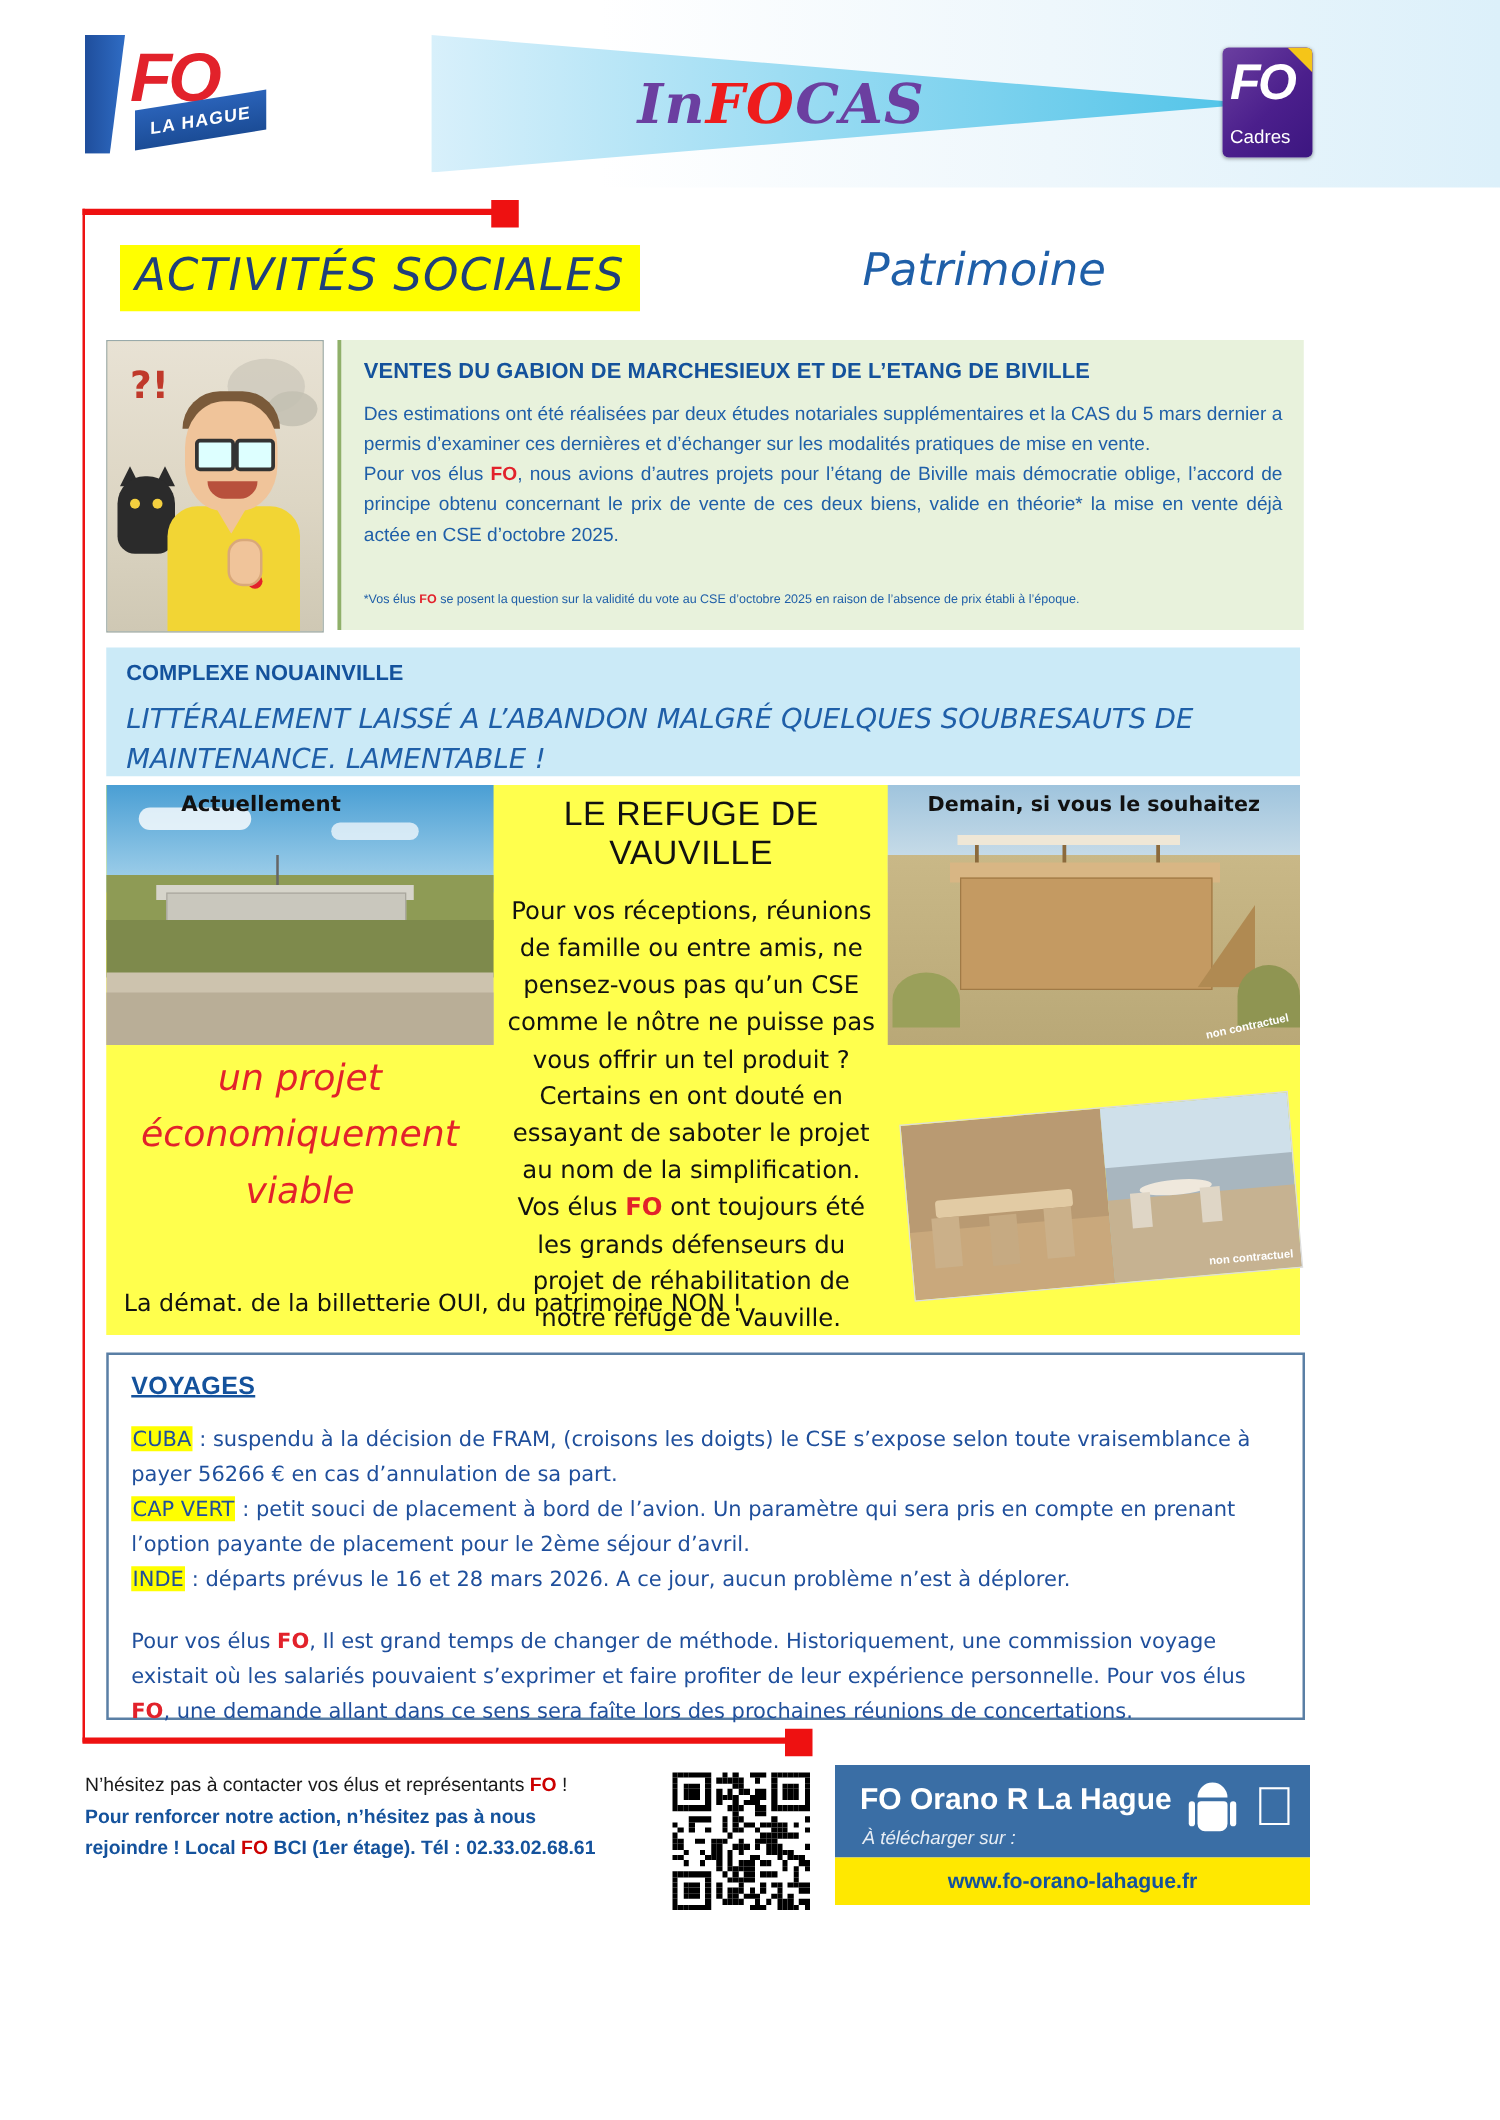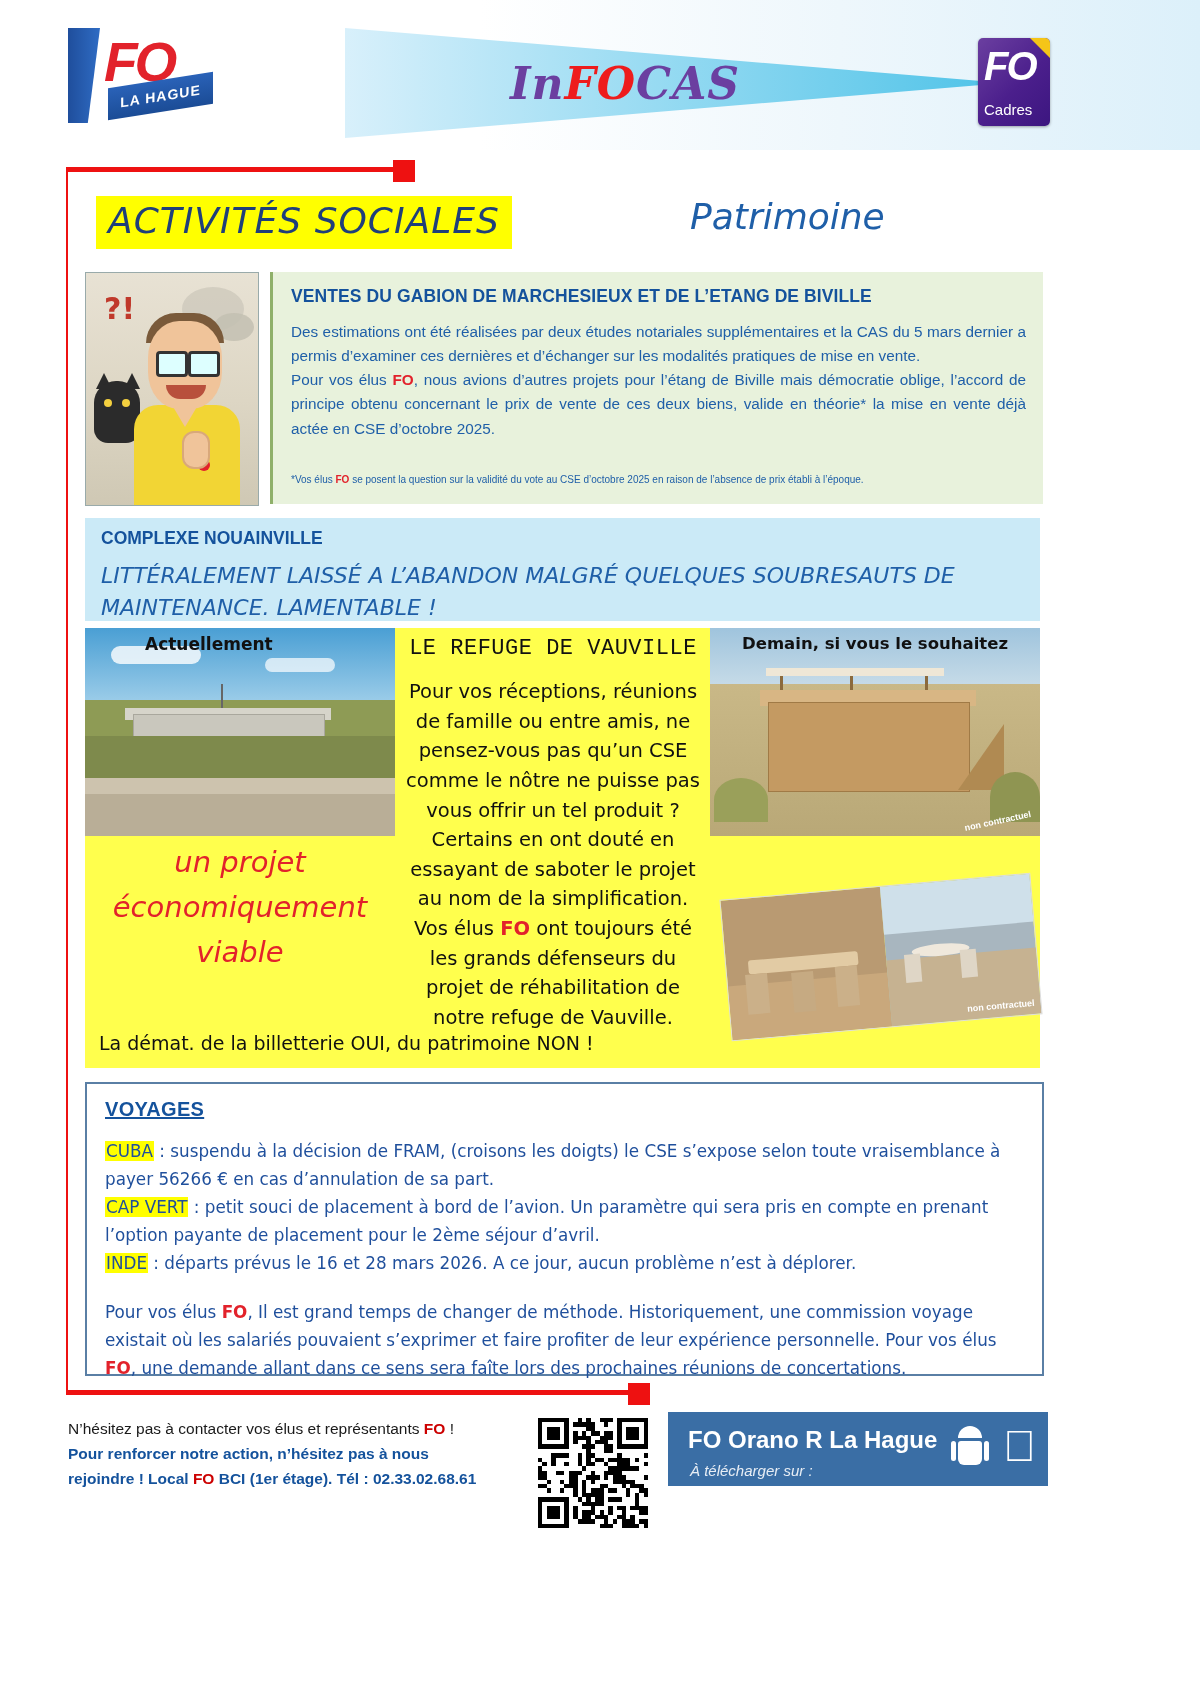--- a/index.html
+++ b/index.html
@@ -131,21 +131,21 @@
   .pl-door{position:absolute;left:128px;top:110px;width:26px;height:38px;background:#8a8880;}
   .pl-ground{position:absolute;left:0;top:150px;width:310px;height:58px;background:#cdc3ae;}
   .pl-ground2{position:absolute;left:0;top:166px;width:310px;height:42px;background:#b9ae97;}
   .cap-actuellement{position:absolute;left:60px;top:6px;font-family:"DejaVu Sans",sans-serif;
     font-size:17px;color:#111;font-weight:bold;}
 
   .red-hand{position:absolute;left:0;top:212px;width:310px;text-align:center;
     font-family:"DejaVu Sans",sans-serif;font-size:29px;color:#e2222b;font-style:italic;line-height:1.55;}
 
   .vauville-col{position:absolute;left:318px;top:8px;width:300px;text-align:center;}
-  .vauville-h{font-family:Liberation Mono, monospace;font-size:22px;color:#111;letter-spacing:.5px;}
+  .vauville-h{font-family:Liberation Sans, sans-serif;font-size:27px;color:#111;letter-spacing:.5px;}
   .vauville-p{margin-top:16px;font-family:"DejaVu Sans",sans-serif;font-size:19.5px;color:#111;
     line-height:1.52;}
 
   .photo-right{position:absolute;left:625px;top:0;width:330px;height:208px;overflow:hidden;}
   .pr-sky{position:absolute;left:0;top:0;width:330px;height:70px;
     background:linear-gradient(to bottom,#9fc4dd,#cfe0ea);}
   .pr-dune{position:absolute;left:0;top:56px;width:330px;height:152px;
     background:linear-gradient(to bottom,#c9b887,#b9a877);}
   .pr-bld{position:absolute;left:58px;top:74px;width:200px;height:88px;background:#c49a62;
     border:1px solid #a07a46;}
@@ -699,15 +699,18 @@
       <div class="dl-title">FO Orano R La Hague</div>
       <div class="dl-sub">À télécharger sur :</div>
       <div class="dl-android">
         <div class="and-head"></div>
           <div class="and-body"></div>
         <div class="and-arm-l"></div>
           <div class="and-arm-r"></div>
       </div>
       <div class="dl-apple"></div>
     </div>
+    <div class="dl-yellow">
+      <span class="dl-url">www.fo-orano-lahague.fr</span>
+    </div>
   </div>
 
 </div>
 
 </body></html>

